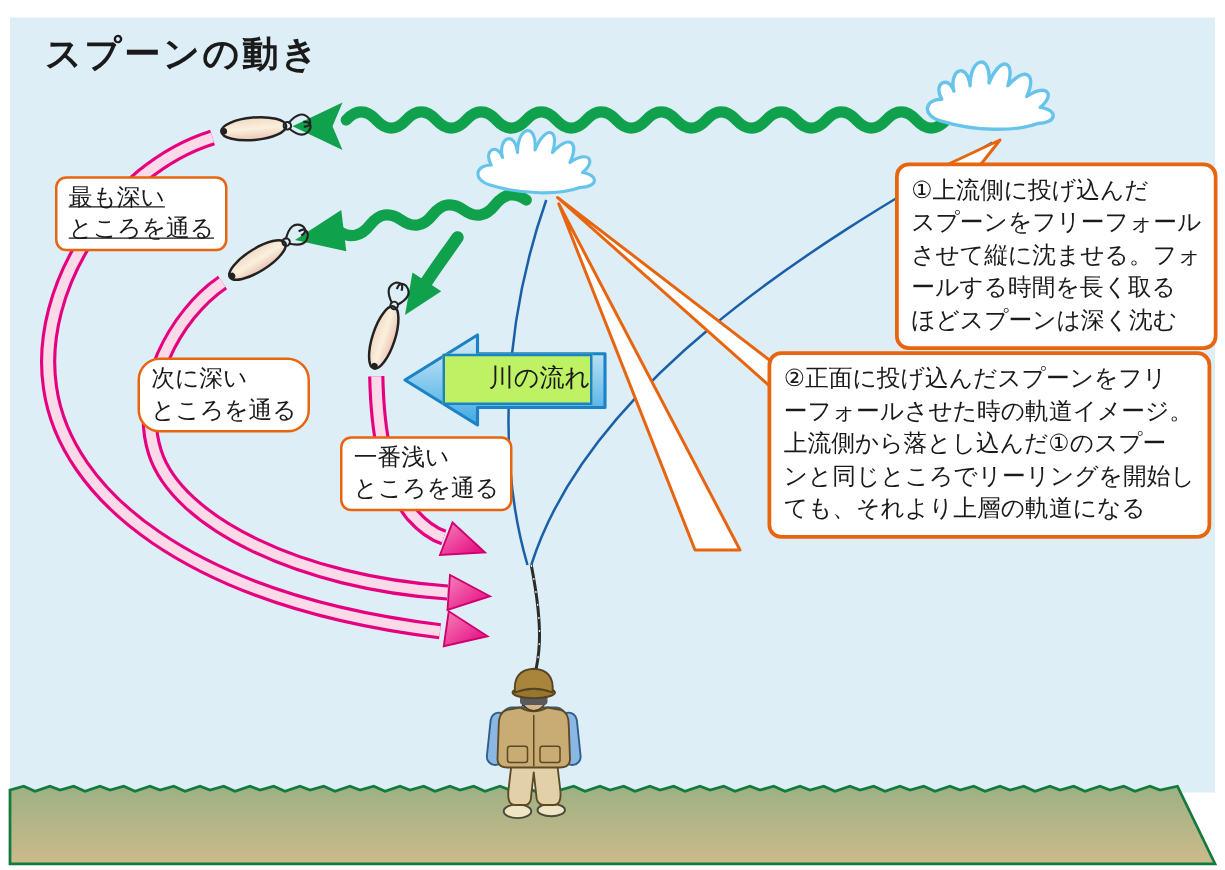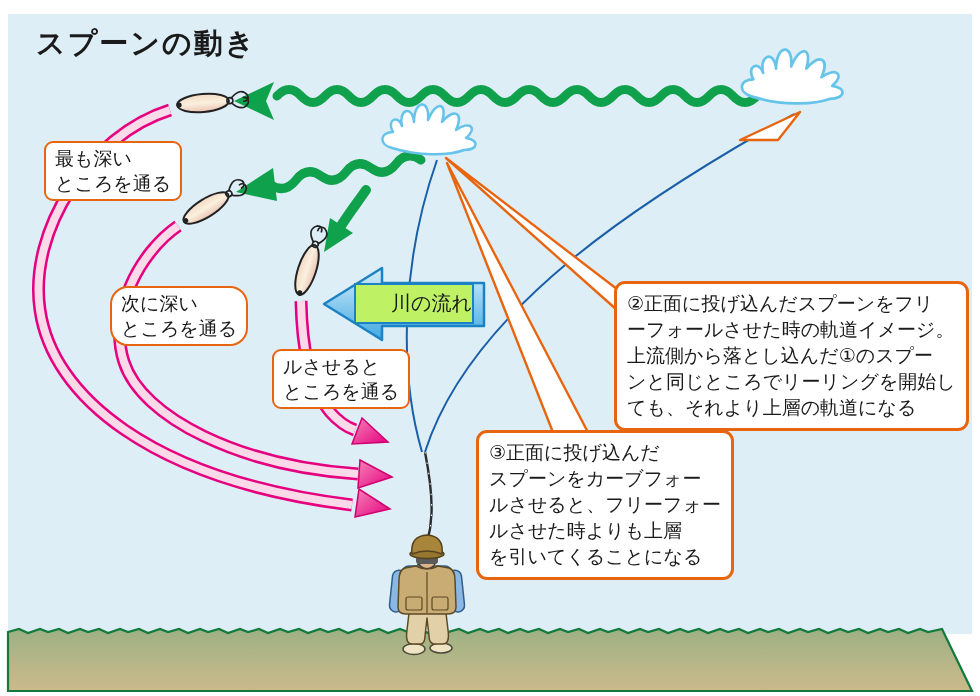--- a/index.html
+++ b/index.html
@@ -6,21 +6,21 @@
   body{font-family:"Liberation Sans","DejaVu Sans",sans-serif;}
   .stage{position:relative;width:980px;height:696px;background:#ffffff;overflow:hidden;padding-left:32px;}
   .stage svg{position:absolute;left:0;top:0;z-index:1;}
   .overlay{position:absolute;z-index:2;color:#1a1a1a;}
   .title{left:36px;top:24px;font-size:29px;font-weight:800;letter-spacing:2px;color:#1a1a1a;}
   .depth-label{
     background:#ffffff;border:2.5px solid #e8650f;border-radius:9px;
     padding:3px 9px;font-size:19px;line-height:25px;font-weight:500;
     white-space:pre;width:max-content;
   }
-  .dl1{left:44px;top:141px;}
+  .dl1{left:44px;top:141px;text-decoration:underline;}
   .dl2{left:110px;top:286px;border-radius:18px;}
   .dl3{left:272px;top:349px;}
   .callout{
     background:#ffffff;border:3px solid #e8650f;border-radius:11px;
     padding:7px 10px;font-size:19px;line-height:26px;font-weight:500;
     white-space:pre;width:max-content;
   }
   .c1{left:716px;top:130px;}
   .c2{left:614px;top:281px;}
   .c3{left:476px;top:430px;}
@@ -148,29 +148,29 @@
     <path d="M 412 554 Q 410 536 427 535 Q 444 536 442 554 Q 427 548 412 554 Z" fill="#a8853b" stroke="#55431f" stroke-width="1.5"></path>
   </g>
 </svg>
 
 <div class="overlay title">スプーンの動き</div>
 
 <div class="overlay depth-label dl1">最も深い
 ところを通る</div>
 <div class="overlay depth-label dl2">次に深い
 ところを通る</div>
-<div class="overlay depth-label dl3">ルさせると
+<div class="overlay depth-label dl3">一番浅い
 ところを通る</div>
 
+<div class="overlay callout c1">①上流側に投げ込んだ
+スプーンをフリーフォール
+させて縦に沈ませる。フォ
+ールする時間を長く取る
+ほどスプーンは深く沈む</div>
 <div class="overlay callout c2">②正面に投げ込んだスプーンをフリ
 ーフォールさせた時の軌道イメージ。
 上流側から落とし込んだ①のスプー
 ンと同じところでリーリングを開始し
 ても、それより上層の軌道になる</div>
-<div class="overlay callout c3">③正面に投げ込んだ
-スプーンをカーブフォー
-ルさせると、フリーフォー
-ルさせた時よりも上層
-を引いてくることになる</div>
 
 <div class="overlay flow-label">川の流れ</div>
 
 </div>
 
 </body></html>

